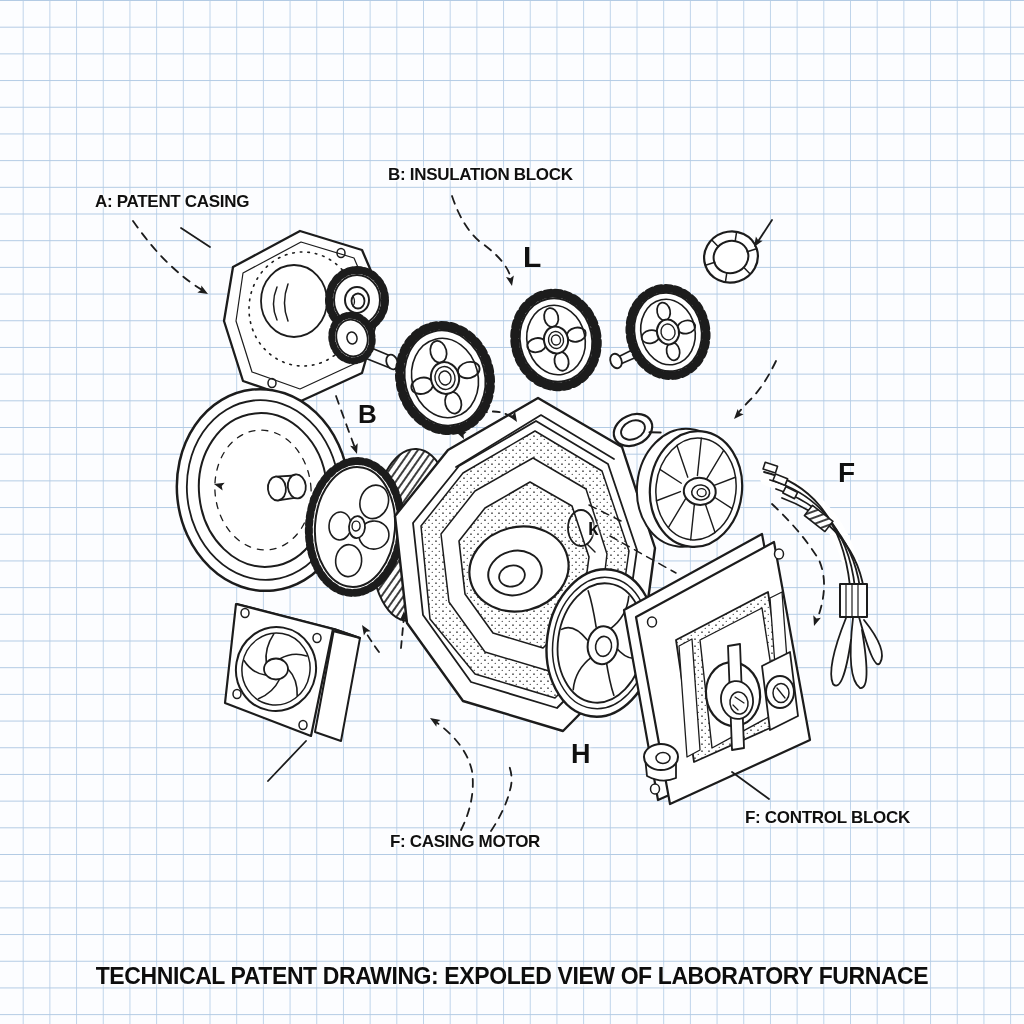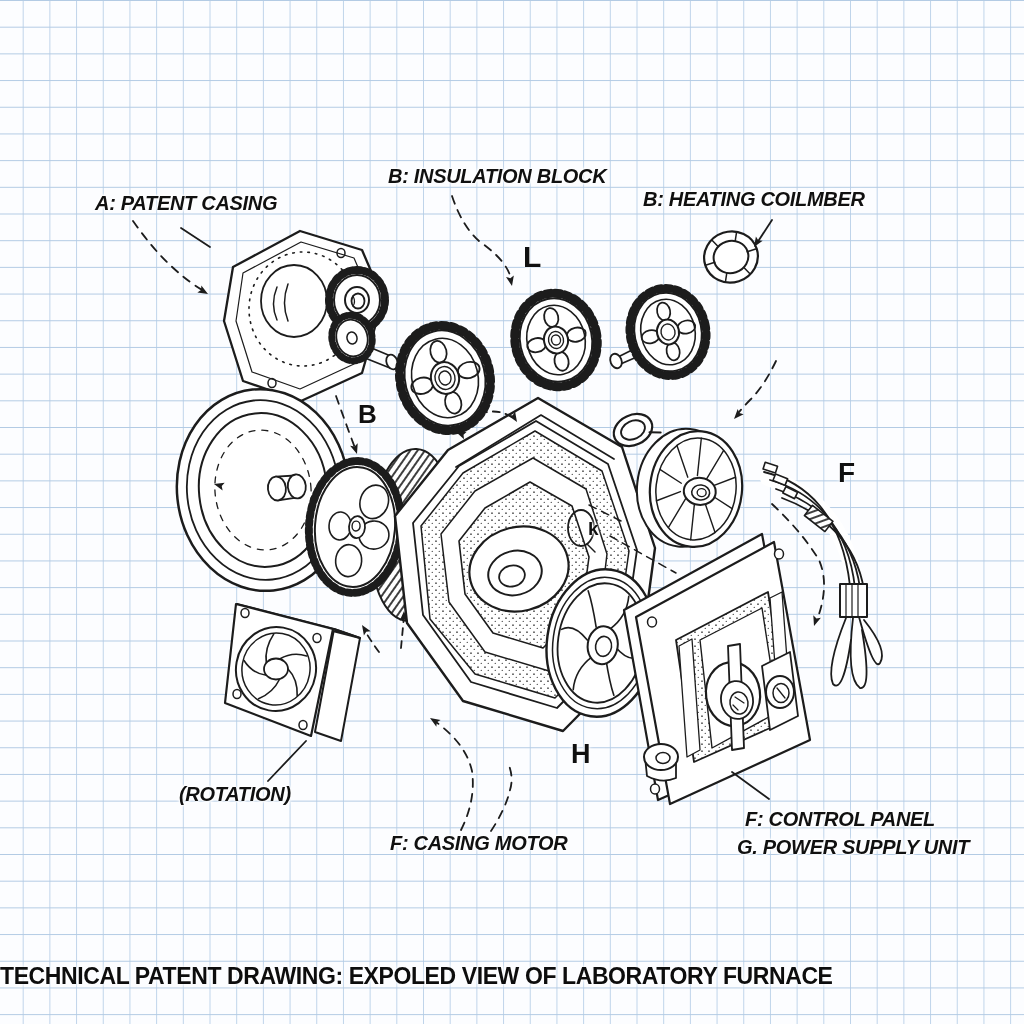--- a/index.html
+++ b/index.html
@@ -8,32 +8,31 @@
     background-color:#fcfdff;
     background-image:
       linear-gradient(#b3cbe4 1.2px, transparent 1.2px),
       linear-gradient(90deg, #bfd4ea 1.2px, transparent 1.2px);
     background-size:26.7px 26.7px;
     background-position:-4px 0px;
     font-family:"Liberation Sans", sans-serif;
   }
   svg{position:absolute;left:0;top:0;}
   .lbl{
-    position:absolute;color:#101010;font-weight:700;font-size:20px;
+    position:absolute;color:#101010;font-weight:700;font-size:17px;
     letter-spacing:-0.3px;white-space:nowrap;
     text-shadow:0 0 3px #fff,0 0 5px #fff,1px 1px 2px #fff,-1px -1px 2px #fff;
-    font-style:italic;
   }
   .letter{
     position:absolute;color:#101010;font-weight:600;white-space:nowrap;
     text-shadow:0 0 3px #fff,0 0 5px #fff;
   }
   .sub{padding-left:24px;}
   #title{
-    position:absolute;left:0;top:963px;width:1024px;
+    position:absolute;left:0;top:963px;width:1024px;text-align:center;
     font-size:23px;font-weight:700;letter-spacing:-0.4px;color:#0d0d0d;
     text-shadow:0 0 4px #fff,0 0 6px #fff;
   }
 </style>
 </head>
 <body>
 
 <div id="stage">
 
 <svg width="1024" height="1024" viewBox="0 0 1024 1024">
@@ -314,27 +313,24 @@
         <path d="M0,0 L-10,-4 L-8,0 L-10,4 Z" transform="translate(404 611) rotate(272)"></path>
         <path d="M0,0 L-10,-4 L-8,0 L-10,4 Z" transform="translate(362 625) rotate(238)"></path>
         <path d="M0,0 L-10,-4 L-8,0 L-10,4 Z" transform="translate(214 484) rotate(195)"></path>
       </g>
     </g>
   </g>
 </svg>
 
 <div class="lbl" style="left:95px;top:192px">A: PATENT CASING</div>
 <div class="lbl" style="left:388px;top:165px">B: INSULATION BLOCK</div>
-<div class="lbl" style="left:643px;top:188px">B: HEATING COILMBER</div>
 <div class="lbl" style="left:155px;top:783px">
-  <div class="sub">(ROTATION)</div>
 </div>
 <div class="lbl" style="left:390px;top:832px">F: CASING MOTOR</div>
-<div class="lbl" style="left:745px;top:808px">F: CONTROL PANEL</div>
-<div class="lbl" style="left:737px;top:836px">G. POWER SUPPLY UNIT</div>
+<div class="lbl" style="left:745px;top:808px">F: CONTROL BLOCK</div>
 
 <div class="letter" style="left:523px;top:240px;font-size:30px">L</div>
 <div class="letter" style="left:358px;top:399px;font-size:26px">B</div>
 <div class="letter" style="left:838px;top:457px;font-size:28px">F</div>
 <div class="letter" style="left:571px;top:739px;font-size:27px">H</div>
 <div class="letter" style="left:588px;top:518px;font-size:19px">k</div>
 
 <div id="title">TECHNICAL PATENT DRAWING: EXPOLED VIEW OF LABORATORY FURNACE</div>
 
 </div>

